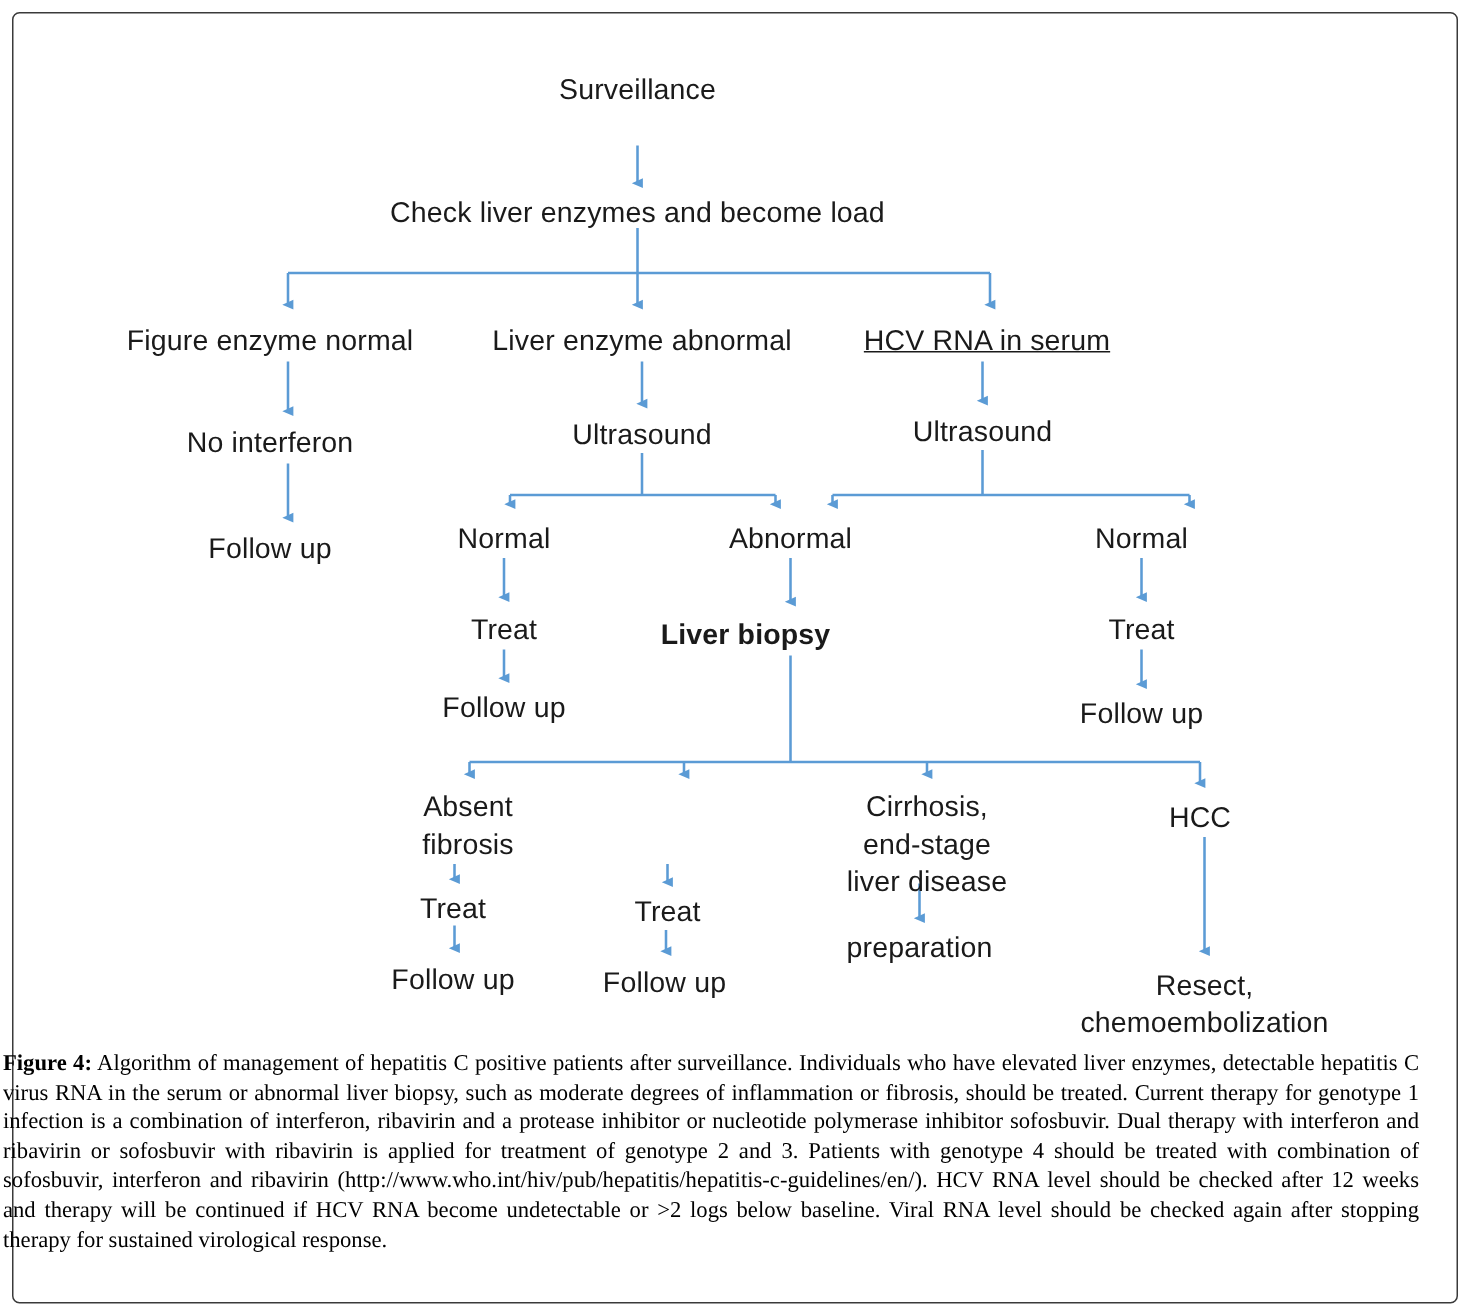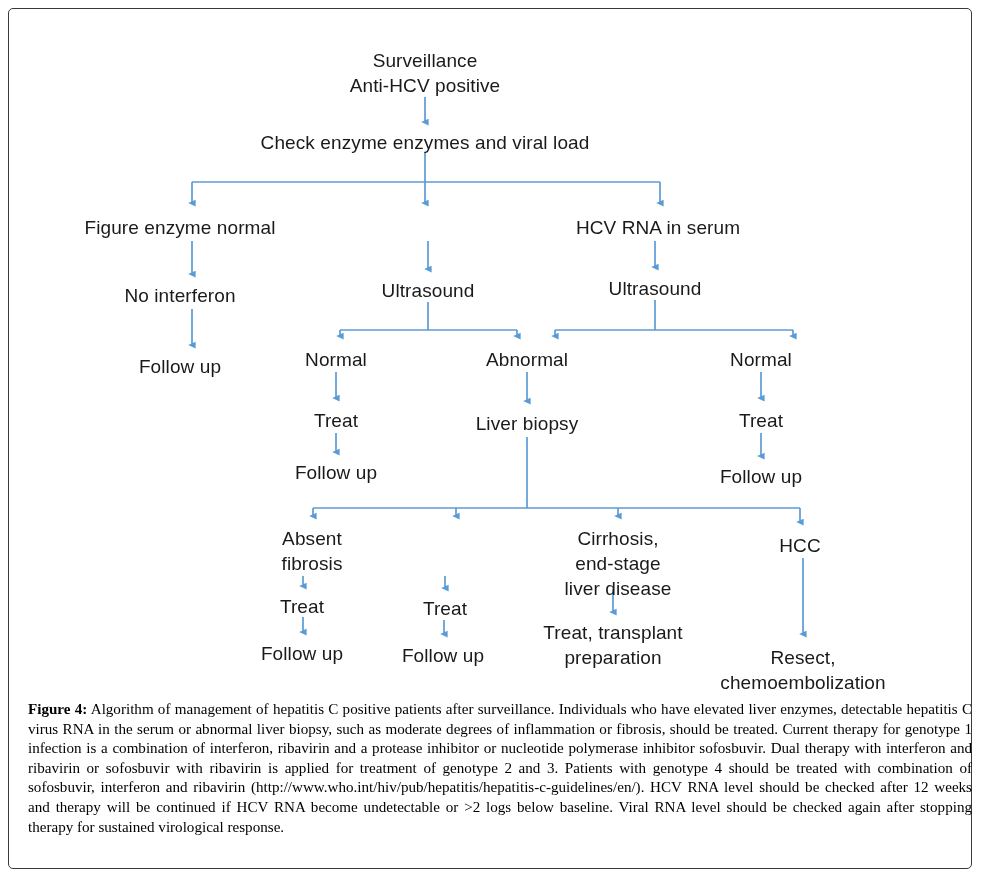--- a/index.html
+++ b/index.html
@@ -57,21 +57,21 @@
     line-height: 25px;
     white-space: nowrap;
     letter-spacing: 0.1px;
   }
   .node .ln {
     display: block;
   }
   
   #caption {
     position: absolute;
-    left: 28px;
+    left: 2px;
     top: 700px;
     width: 944px;
     font-family: "Liberation Serif", serif;
     font-size: 15.1px;
     line-height: 19.6px;
     color: #000000;
     text-align: justify;
   }
   #caption .cap-label {
     font-weight: bold;
@@ -142,33 +142,35 @@
         <line x1="444" y1="620" x2="444" y2="634" marker-end="url(#arw)"></line>
 
         <line x1="613" y1="589" x2="613" y2="612" marker-end="url(#arw)"></line>
 
         <line x1="803" y1="558" x2="803" y2="634" marker-end="url(#arw)"></line>
       </g>
     </svg>
 
     <div class="node" style="left:425px; top:48px;">
       <span class="ln">Surveillance</span>
-      <span class="ln">Anti-HCV positive</span>
     </div>
 
     <div class="node" style="left:425px; top:130px;">
-      <span class="ln">Check enzyme enzymes and viral load</span>
+      <span class="ln">Check liver enzymes and become load</span>
     </div>
 
     <div class="node" style="left:180px; top:215px;">
       <span class="ln">Figure enzyme  normal</span>
     </div>
 
-
-    <div class="node" style="left:658px; top:215px;">
+    <div class="node" style="left:428px; top:215px;">
+      <span class="ln">Liver enzyme  abnormal</span>
+    </div>
+
+    <div class="node" style="left:658px; top:215px;text-decoration:underline;">
       <span class="ln">HCV RNA in serum</span>
     </div>
 
     <div class="node" style="left:180px; top:283px;">
       <span class="ln">No interferon</span>
     </div>
 
     <div class="node" style="left:428px; top:278px;">
       <span class="ln">Ultrasound</span>
     </div>
@@ -190,21 +192,21 @@
     </div>
 
     <div class="node" style="left:761px; top:347px;">
       <span class="ln">Normal</span>
     </div>
 
     <div class="node" style="left:336px; top:408px;">
       <span class="ln">Treat</span>
     </div>
 
-    <div class="node" style="left:527px; top:411px;">
+    <div class="node" style="left:497px; top:411px;font-weight:bold;">
       <span class="ln">Liver biopsy</span>
     </div>
 
     <div class="node" style="left:761px; top:408px;">
       <span class="ln">Treat</span>
     </div>
 
     <div class="node" style="left:336px; top:460px;">
       <span class="ln">Follow up</span>
     </div>
@@ -231,21 +233,20 @@
 
     <div class="node" style="left:302px; top:594px;">
       <span class="ln">Treat</span>
     </div>
 
     <div class="node" style="left:445px; top:596px;">
       <span class="ln">Treat</span>
     </div>
 
     <div class="node" style="left:613px; top:620px;">
-      <span class="ln">Treat, transplant</span>
       <span class="ln">preparation</span>
     </div>
 
     <div class="node" style="left:803px; top:645px;text-align:center;">
       <span class="ln">Resect,</span>
       <span class="ln">chemoembolization</span>
     </div>
 
     <div class="node" style="left:302px; top:641px;">
       <span class="ln">Follow up</span>

